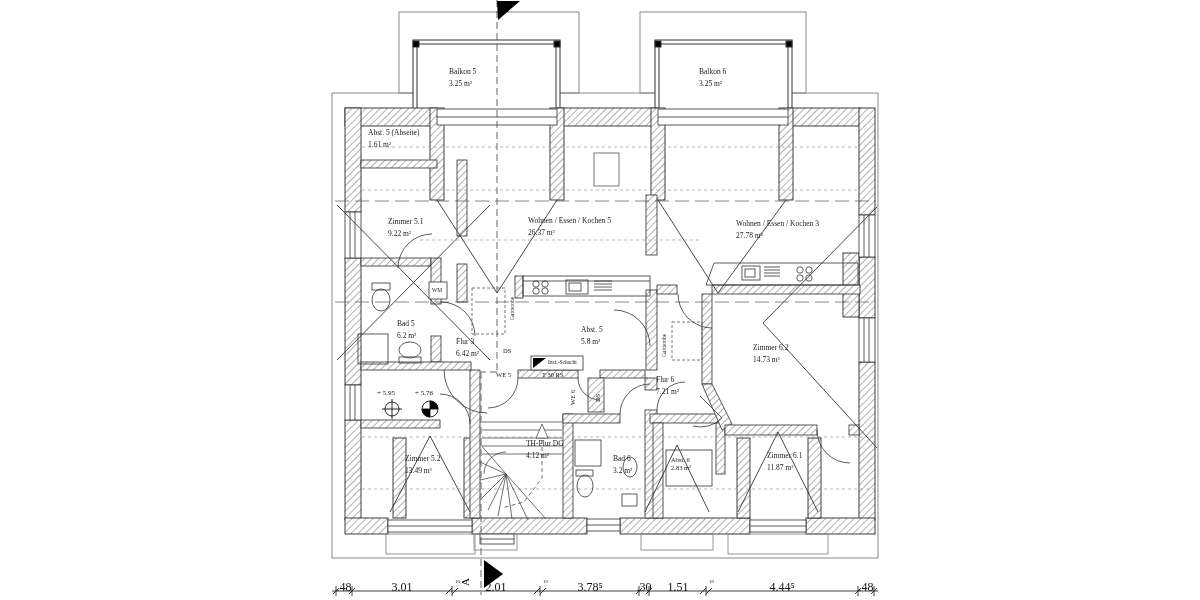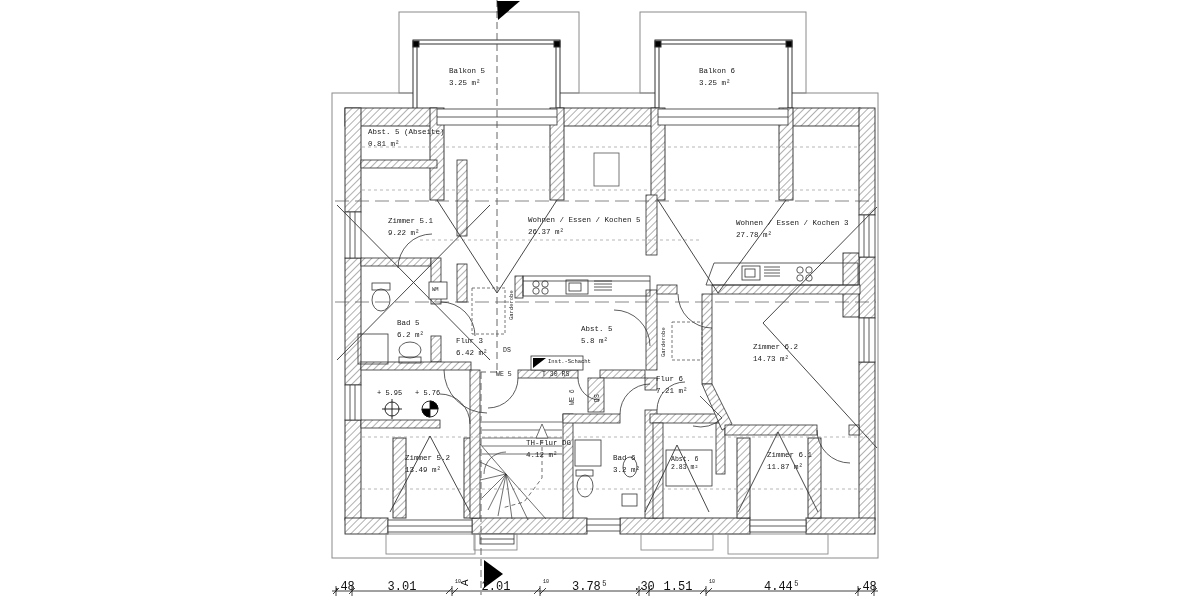--- a/index.html
+++ b/index.html
@@ -1,17 +1,17 @@
 <!DOCTYPE html>
 <html><head>
 <meta charset="utf-8">
 <style>
   html,body{margin:0;padding:0;background:#fff;}
   .sheet{position:relative;width:1200px;height:600px;background:#fff;overflow:hidden;
-         font-family:Liberation Mono, monospace;}
+         font-family:Liberation Serif, serif;}
   .sheet svg{position:absolute;left:0;top:0;}
   .lbl{position:absolute;font-size:7.5px;line-height:1.55;color:#1a1a1a;white-space:nowrap;}
   .lbl .nm{}
   .tiny{font-size:5.5px;line-height:1.2;}
   .small{font-size:6.5px;line-height:1.2;}
   .vert{transform:rotate(-90deg);transform-origin:0 0;}
   .dim{position:absolute;font-size:12px;color:#111;transform:translateX(-50%);}
   .dimw{position:absolute;font-size:5px;color:#111;}
   .sectionA{position:absolute;font-size:11px;color:#000;transform:rotate(-90deg);transform-origin:0 0;}
   .lvl{position:absolute;font-size:7px;color:#111;}
@@ -304,21 +304,21 @@
 <div class="lbl" style="left:449px;top:66px">
       <div class="nm">Balkon 5</div>
       <div>3.25 m²</div>
     </div>
 <div class="lbl" style="left:699px;top:66px">
       <div class="nm">Balkon 6</div>
       <div>3.25 m²</div>
     </div>
 <div class="lbl" style="left:368px;top:127px">
       <div class="nm">Abst. 5 (Abseite)</div>
-      <div>0.81 m²</div>
+      <div>1.61 m²</div>
     </div>
 <div class="lbl" style="left:388px;top:216px">
       <div class="nm">Zimmer 5.1</div>
       <div>9.22 m²</div>
     </div>
 <div class="lbl" style="left:528px;top:215px">
       <div class="nm">Wohnen / Essen / Kochen 5</div>
       <div>26.37 m²</div>
     </div>
 <div class="lbl" style="left:736px;top:218px">

